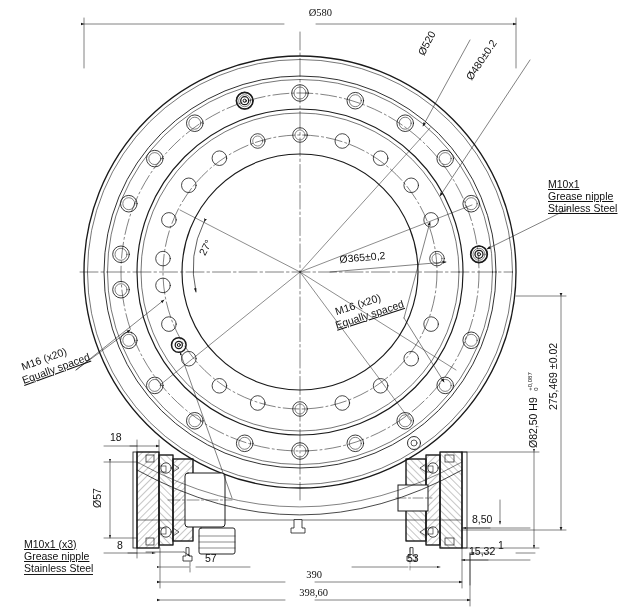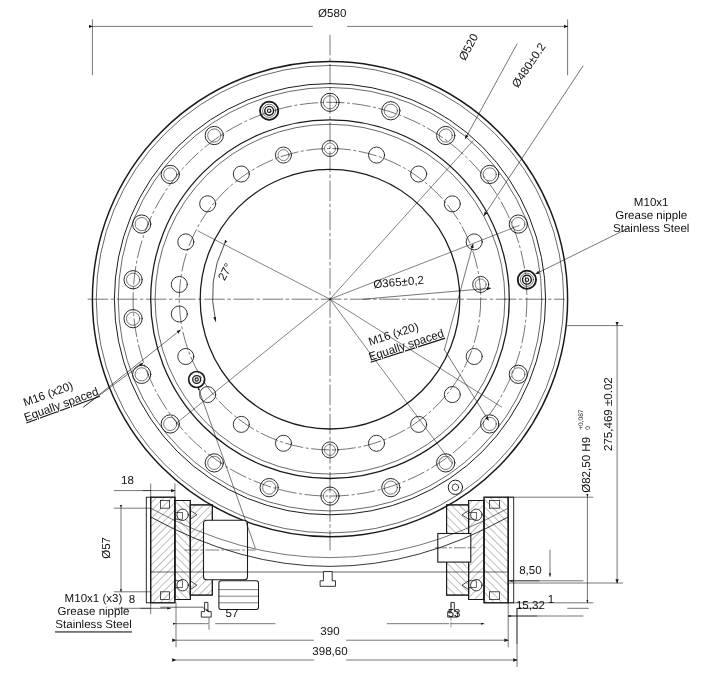--- a/index.html
+++ b/index.html
@@ -1,23 +1,23 @@
 <!DOCTYPE html>
 <html><head>
 <meta charset="utf-8">
 <style>
   html,body{margin:0;padding:0;background:#ffffff;}
   body{width:640px;height:612px;position:relative;overflow:hidden;
        font-family:"Liberation Sans",sans-serif;color:#1a1a1a;}
   #root{position:absolute;left:0;top:0;width:640px;height:612px;}
   svg{position:absolute;left:0;top:0;}
   .lbl{position:absolute;font-size:10.5px;line-height:11.5px;white-space:nowrap;color:#111;}
-  .lbl.c{text-align:center;}
+  .lbl.c{text-align:right;font-family:Liberation Serif, serif;}
   .und{text-decoration:underline;}
-  .blk{position:absolute;font-size:10.5px;line-height:12px;text-align:center;color:#111;white-space:nowrap;}
+  .blk{position:absolute;font-size:10.5px;line-height:12px;color:#111;white-space:nowrap;text-decoration:underline;}
 </style>
 </head>
 <body>
 
 <div id="root">
 
 <svg width="640" height="612" viewBox="0 0 640 612">
   <defs>
     <pattern id="hatchA" width="5" height="5" patternTransform="rotate(45)" patternUnits="userSpaceOnUse">
       <line x1="0" y1="0" x2="0" y2="5" stroke="#1a1a1a" stroke-width="0.5"></line>

